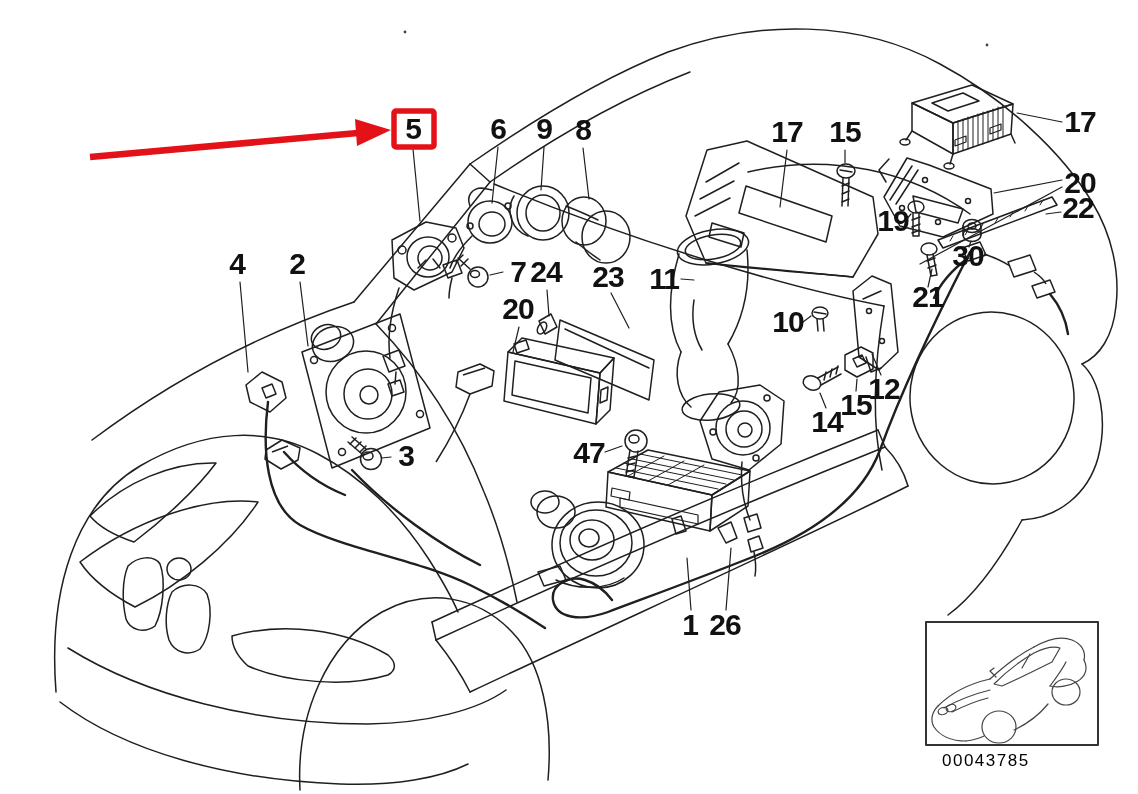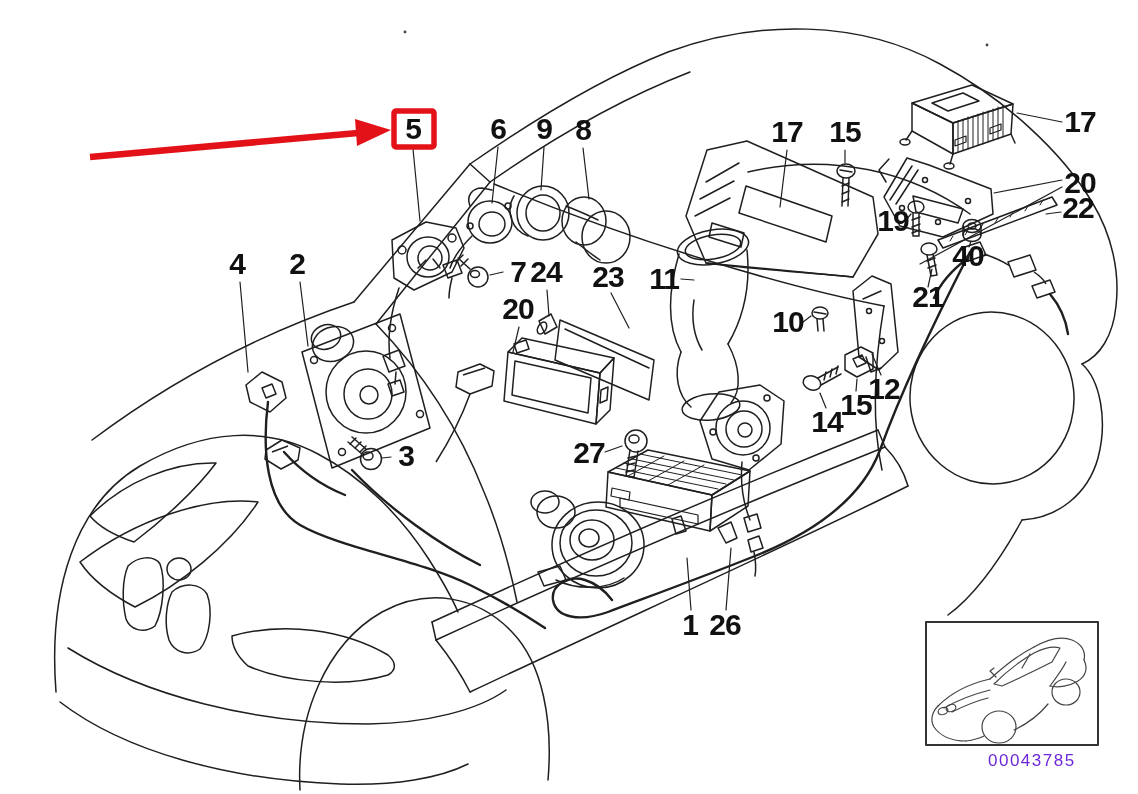--- a/index.html
+++ b/index.html
@@ -4,21 +4,21 @@
 <style>
   html,body{margin:0;padding:0;background:#ffffff;}
   body{width:1138px;height:794px;position:relative;overflow:hidden;
        font-family:"Liberation Sans",sans-serif;}
   .stage{position:absolute;left:0;top:0;width:1138px;height:794px;}
   svg.art{position:absolute;left:0;top:0;}
   .plabel{position:absolute;transform:translate(-50%,-50%);
           font-weight:bold;font-size:30px;color:#111;letter-spacing:-1px;
           line-height:1;white-space:nowrap;}
   .inset-code{position:absolute;left:942px;top:751px;font-size:17px;
-          color:#6d28d9;letter-spacing:1.5px;margin-left:46px;}
+          color:#000000;letter-spacing:1.5px;}
 </style>
 </head>
 <body>
 
 <div class="stage">
 
 <svg class="art" width="1138" height="794" viewBox="0 0 1138 794">
 
   <g fill="none" stroke="#1f1f1f" stroke-width="1.5" stroke-linecap="round" stroke-linejoin="round">
 
@@ -393,24 +393,24 @@
 <div class="plabel" style="left:787px;top:132px">17</div>
 <div class="plabel" style="left:664px;top:279px">11</div>
 <div class="plabel" style="left:884px;top:389px">12</div>
 <div class="plabel" style="left:845px;top:132px">15</div>
 <div class="plabel" style="left:827px;top:422px">14</div>
 <div class="plabel" style="left:856px;top:405px">15</div>
 <div class="plabel" style="left:788px;top:322px">10</div>
 <div class="plabel" style="left:1080px;top:122px">17</div>
 <div class="plabel" style="left:1080px;top:183px">20</div>
 <div class="plabel" style="left:893px;top:221px">19</div>
-<div class="plabel" style="left:968px;top:256px">40</div>
+<div class="plabel" style="left:968px;top:256px">30</div>
 <div class="plabel" style="left:928px;top:297px">21</div>
 <div class="plabel" style="left:1078px;top:208px">22</div>
 <div class="plabel" style="left:608px;top:277px">23</div>
 <div class="plabel" style="left:546px;top:272px">24</div>
 <div class="plabel" style="left:518px;top:309px">20</div>
 <div class="plabel" style="left:725px;top:625px">26</div>
-<div class="plabel" style="left:589px;top:453px">27</div>
+<div class="plabel" style="left:589px;top:453px">47</div>
 
 <div class="inset-code">00043785</div>
 
 </div>
 
 </body></html>

